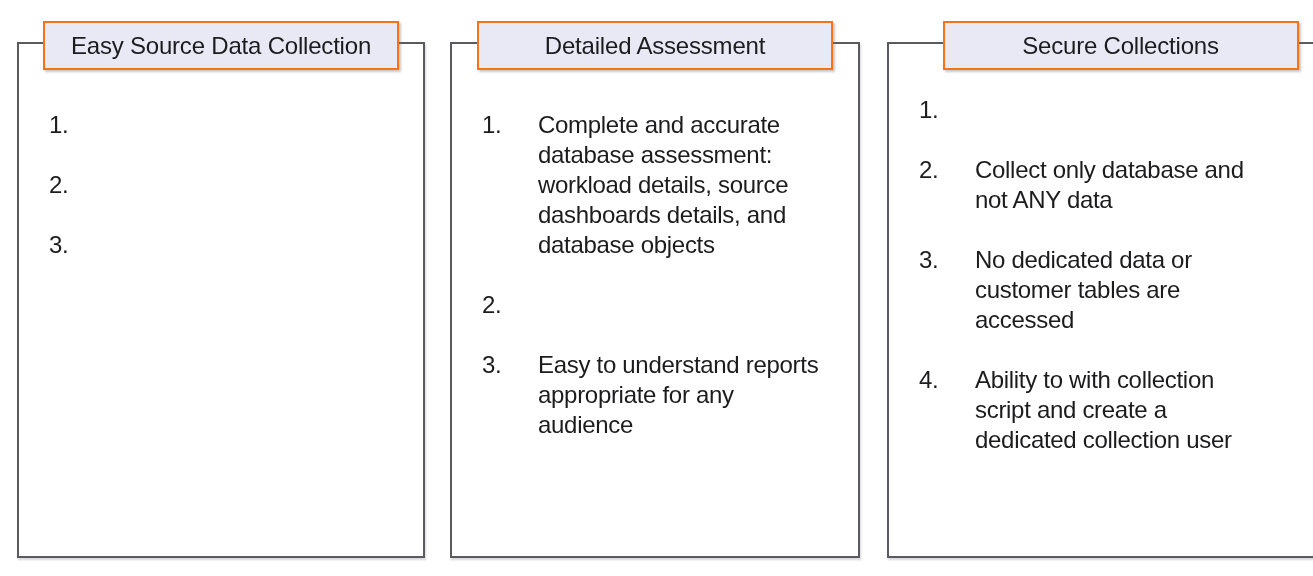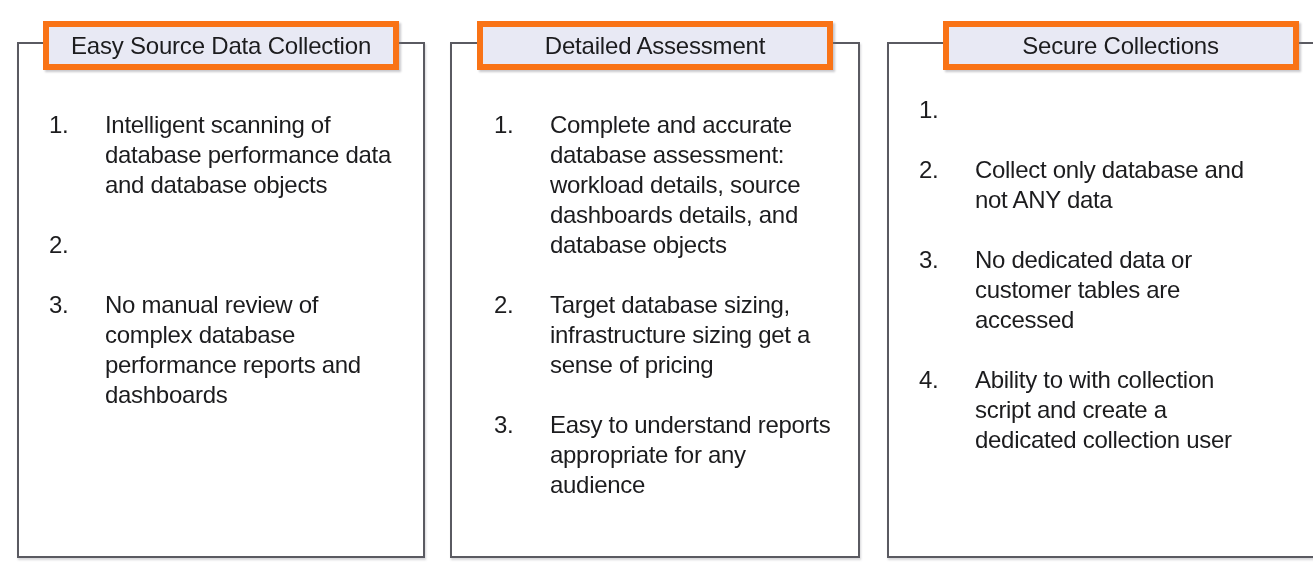--- a/index.html
+++ b/index.html
@@ -8,26 +8,26 @@
     font-family:"Liberation Sans",sans-serif;color:#1c1c1e;
     position:relative;overflow:hidden;
   }
   .canvas{position:absolute;inset:0;}
   .panel{
     position:absolute;top:42px;height:516px;box-sizing:border-box;
     background:#ffffff;border:2px solid #5a5a61;
     box-shadow:1px 2px 2px rgba(120,120,130,0.30);
   }
   .p1{left:17px;width:408px;}
-  .p2{left:450px;width:410px;padding-left:12px;}
+  .p2{left:450px;width:410px;}
   .p3{left:887px;width:467px;}
   .titlebox{
     position:absolute;top:-23px;left:50%;transform:translateX(-50%);
     width:356px;height:49px;box-sizing:border-box;
-    background:#E8E9F4;border:6px solid #f97316;
+    background:#E8E9F4;border:2px solid #f97316;
     display:flex;align-items:center;justify-content:center;
     box-shadow:2px 2px 2px rgba(120,120,130,0.40);
   }
   .title-text{font-size:24px;letter-spacing:-0.2px;white-space:nowrap;}
   .items{list-style:none;margin:0;padding:66px 4px 0 30px;}
   .p3 .items{padding-top:51px;}
   .item{
     display:flex;margin:0 0 30px 0;
     font-size:24px;line-height:30px;letter-spacing:-0.3px;
   }
@@ -39,55 +39,45 @@
 
 <div class="canvas">
 
   <section class="panel p1">
     <div class="titlebox">
       <span class="title-text">Easy Source Data Collection</span>
     </div>
     <ol class="items">
       <li class="item">
         <span class="num">1.</span>
-        <span class="txt">Intelligent scanning of
-database performance data
-and database objects</span>
       </li>
       <li class="item">
         <span class="num">2.</span>
       </li>
       <li class="item">
         <span class="num">3.</span>
-        <span class="txt">No manual review of
-complex database
-performance reports and
-dashboards</span>
       </li>
     </ol>
   </section>
 
   <section class="panel p2">
     <div class="titlebox">
       <span class="title-text">Detailed Assessment</span>
     </div>
     <ol class="items">
       <li class="item">
         <span class="num">1.</span>
         <span class="txt">Complete and accurate
 database assessment:
 workload details, source
 dashboards details, and
 database objects</span>
       </li>
       <li class="item">
         <span class="num">2.</span>
-        <span class="txt">Target database sizing,
-infrastructure sizing get a
-sense of pricing</span>
       </li>
       <li class="item">
         <span class="num">3.</span>
         <span class="txt">Easy to understand reports
 appropriate for any
 audience</span>
       </li>
     </ol>
   </section>
 

